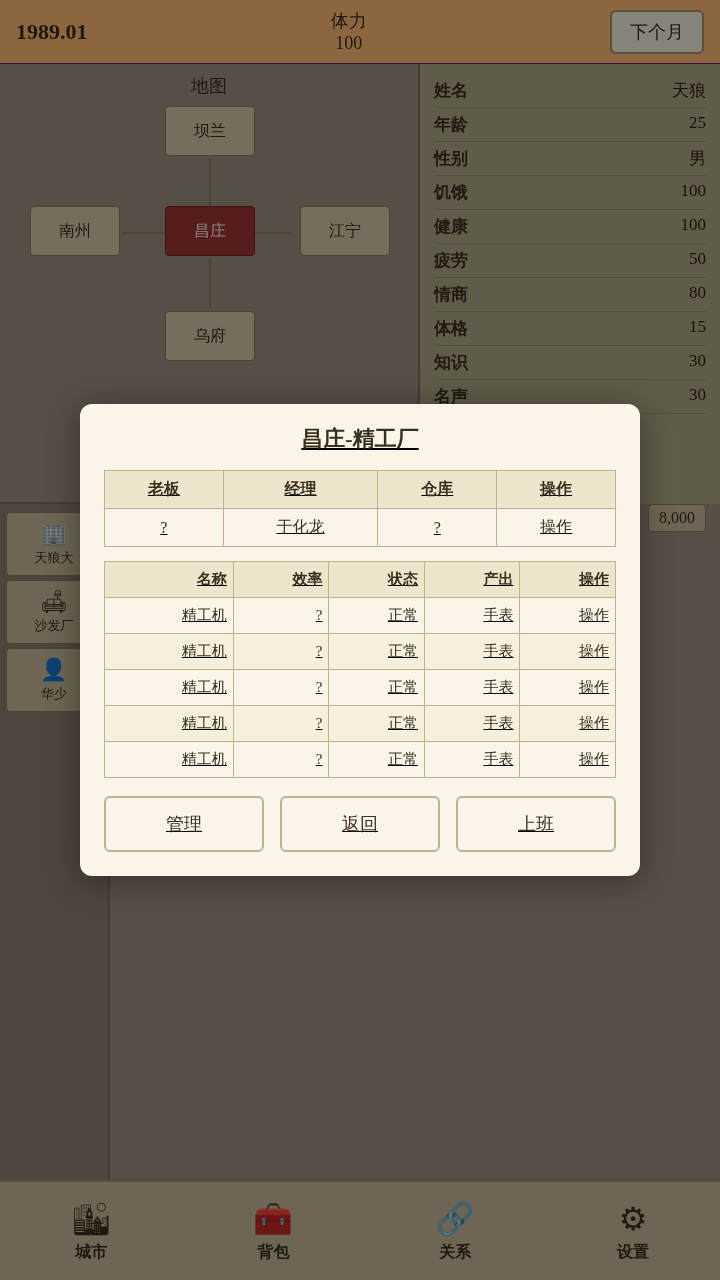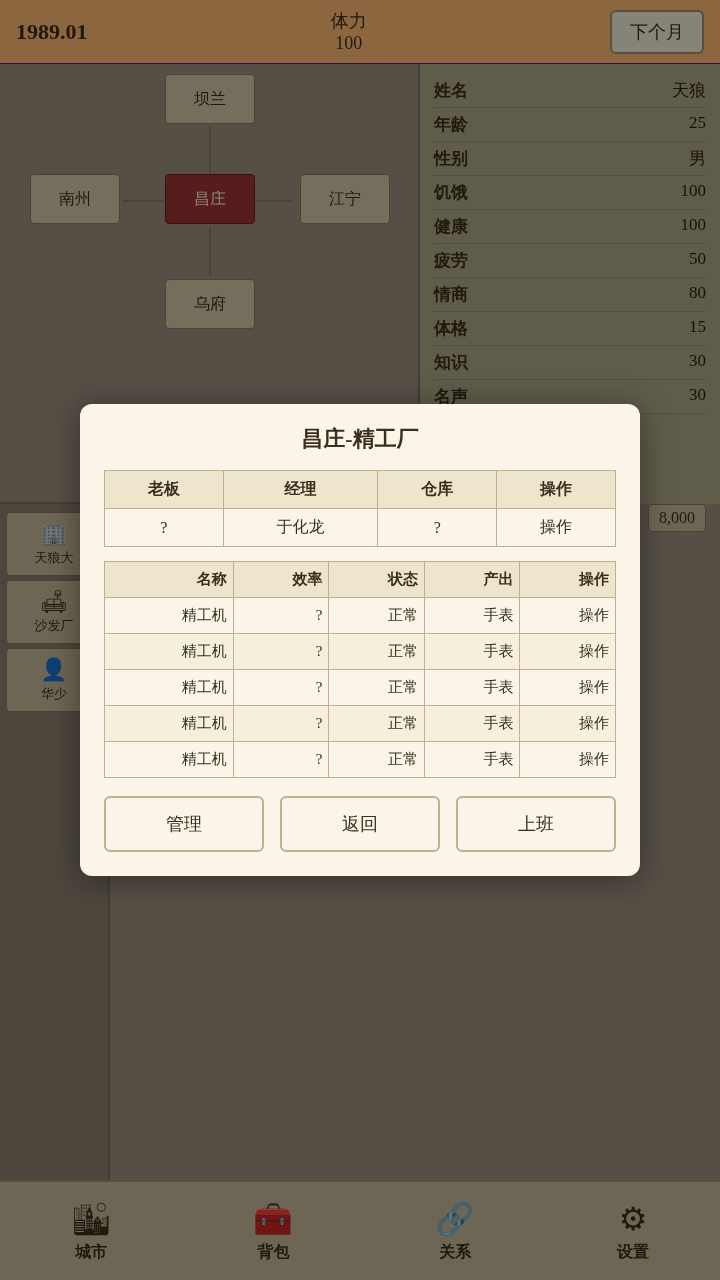--- a/index.html
+++ b/index.html
@@ -182,20 +182,21 @@
     #modal-overlay {
       position: absolute;
       top: 0; left: 0;
       width: 720px;
       height: 1280px;
       background: rgba(0,0,0,0.45);
       display: flex;
       align-items: center;
       justify-content: center;
       z-index: 100;
+      text-decoration: underline;
     }
 
     
     #modal {
       width: 560px;
       background: #faf5e8;
       border-radius: 12px;
       padding: 20px 24px 24px;
       box-shadow: 0 4px 32px rgba(0,0,0,0.4);
     }
@@ -288,20 +289,21 @@
   <div id="stamina-area">
     <span>体力</span>
     <span>100</span>
   </div>
   <button id="next-month-btn">下个月</button>
 </div>
 
 <div id="game-area">
 
   <div id="map-section">
+    <div id="map-title">地图</div>
     <div id="map-nodes">
 
       <svg style="position:absolute;top:0;left:0;width:100%;height:100%;pointer-events:none;">
 
         <line x1="200" y1="52" x2="200" y2="102" stroke="#8a7a5a" stroke-width="2"></line>
 
         <line x1="112" y1="127" x2="157" y2="127" stroke="#8a7a5a" stroke-width="2"></line>
 
         <line x1="243" y1="127" x2="282" y2="127" stroke="#8a7a5a" stroke-width="2"></line>
 
@@ -317,21 +319,20 @@
       <div class="map-node active" style="left:155px;top:100px;">
         <span>昌庄</span>
       </div>
       <div class="map-node" style="left:290px;top:100px;">
         <span>江宁</span>
       </div>
       <div class="map-node" style="left:155px;top:205px;">
         <span>乌府</span>
       </div>
     </div>
-    <div id="map-title">地图</div>
   </div>
 
   <div id="stats-section">
     <div id="stat-rows">
         <div class="stat-row">
           <span class="stat-label">姓名</span>
           <span class="stat-value">天狼</span>
         </div>
         <div class="stat-row">
           <span class="stat-label">年龄</span>

